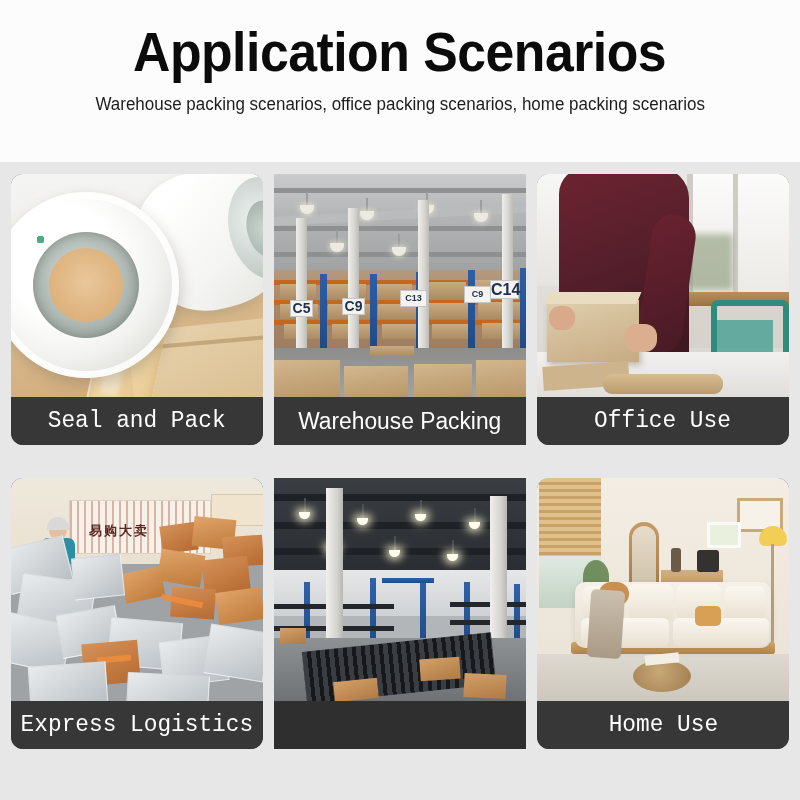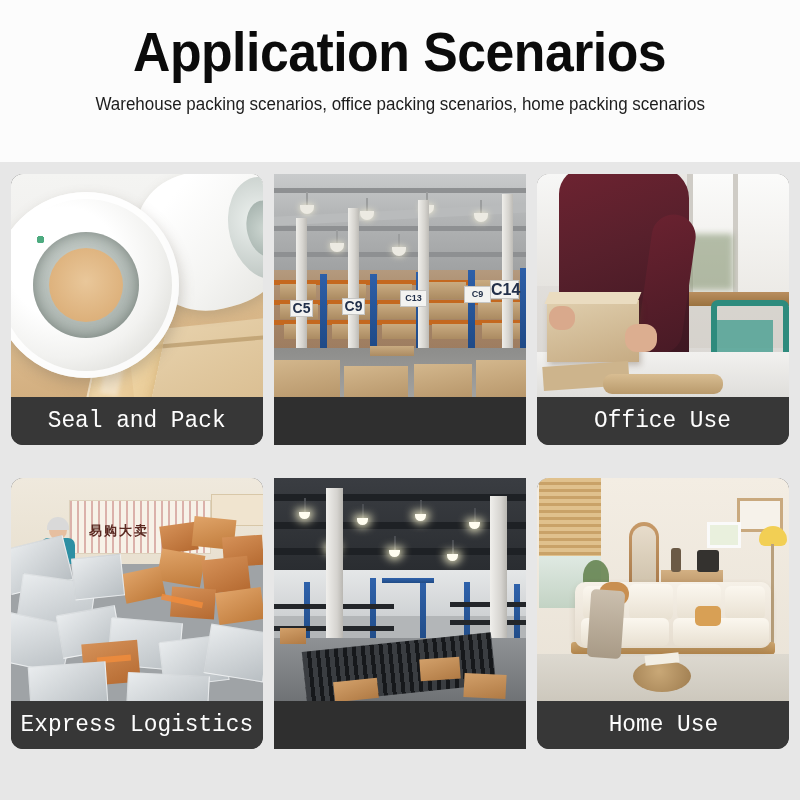--- a/index.html
+++ b/index.html
@@ -299,20 +299,23 @@
         <div class="p2-sign" style="left:126px;top:116px;width:25px;font-size:9px;">C13</div>
         <div class="p2-sign" style="left:190px;top:112px;width:25px;font-size:9px;">C9</div>
         <div class="p2-sign" style="left:216px;top:106px;width:27px;height:17px;line-height:17px;font-size:16px;">C14</div>
         <div class="p2-floor"></div>
         <div class="p2-boxfront" style="left:-4px;top:186px;width:70px;height:38px;"></div>
         <div class="p2-boxfront" style="left:70px;top:192px;width:64px;height:32px;"></div>
         <div class="p2-boxfront" style="left:140px;top:190px;width:58px;height:34px;"></div>
         <div class="p2-boxfront" style="left:202px;top:186px;width:56px;height:38px;"></div>
         <div class="p2-pallet" style="left:96px;top:172px;width:44px;height:10px;"></div>
       </div>
+      <div class="label">
+        <span>Warehouse Packing</span>
+      </div>
     </div>
 
     <div class="card round">
       <div class="photo">
         <div class="p4-wall"></div>
         <div class="p4-winl"></div>
         <div class="p4-win"></div>
         <div class="p4-winm"></div>
         <div class="p4-green"></div>
         <div class="p4-desk"></div>

